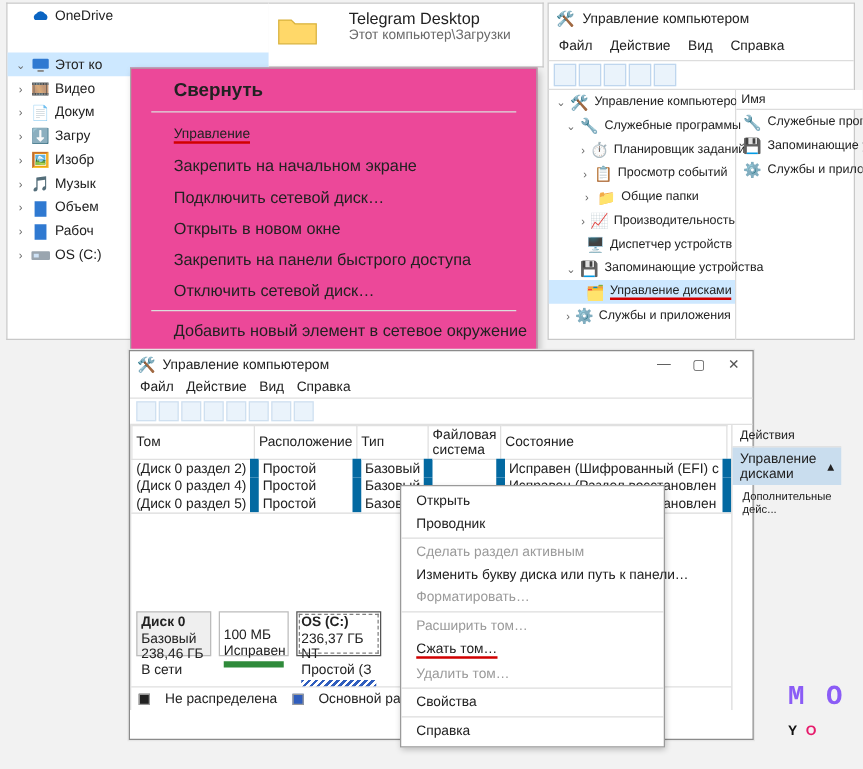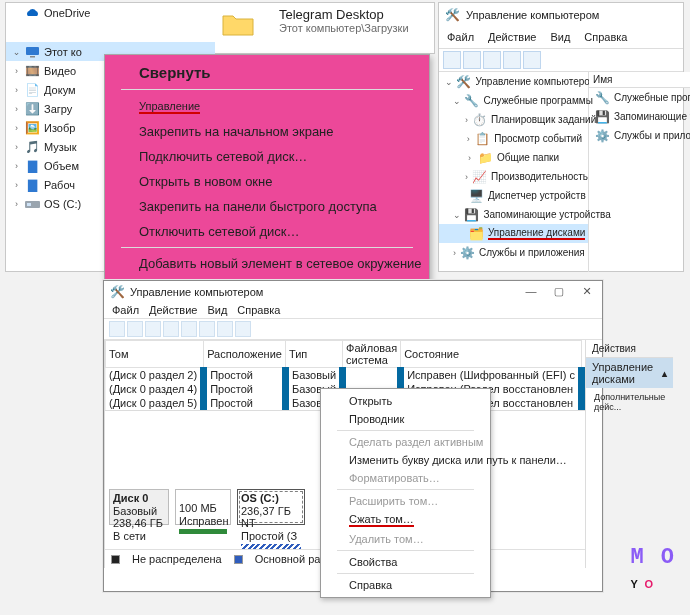--- a/index.html
+++ b/index.html
@@ -31,21 +31,21 @@
   .bw .body{display:flex;height:228px;}
   .bw .navtree{width:118px;border-right:1px solid #dcdcdc;font-size:9px;padding:2px 0;overflow:hidden;}
   .bw .mid{flex:1;display:flex;flex-direction:column;border-right:1px solid #dcdcdc;}
   .bw .right{width:96px;}
   .bw table{border-collapse:collapse;width:100%;font-size:9px;}
   .bw th{font-weight:400;text-align:left;border:1px solid #e0e0e0;padding:1px 3px;background:#fff;}
   .bw td{border-left:1px solid #f0f0f0;border-right:7px solid #0369a1;padding:1px 3px;white-space:nowrap;overflow:hidden;}
   .dblock{border:1px solid #bcbcbc;background:#fff;font-size:9px;width:60px;height:36px;padding:2px 3px;line-height:1.15;}
   .stripes{height:5px;margin-top:1px;background:repeating-linear-gradient(135deg,#2f5dbd,#2f5dbd 2px,#fff 2px,#fff 4px);}
   .greenbar{height:5px;margin-top:1px;background:#2f8a3a;}
-  .ctx-sm{position:absolute;left:320px;top:388px;width:171px;background:#fff;border:1px solid #9a9a9a;box-shadow:1px 2px 5px rgba(0,0,0,.25);padding:3px 16px;font-size:10px;}
+  .ctx-sm{position:absolute;left:320px;top:388px;width:212px;background:#fff;border:1px solid #9a9a9a;box-shadow:1px 2px 5px rgba(0,0,0,.25);padding:3px 0;font-size:10px;}
   .ctx-sm .mi{padding:3px 12px;white-space:nowrap;}
   .ctx-sm .mi.dis{color:#9a9a9a;}
   .ctx-sm hr{border:none;border-top:1px solid #ddd;margin:2px 0;}
   .legend{display:flex;gap:12px;font-size:9px;padding:3px 6px;border-top:1px solid #e0e0e0;align-items:center;}
   .swatch{width:9px;height:9px;display:inline-block;border:1px solid #999;}
   .actions-h{background:#c9ddee;padding:3px 6px;font-size:10px;display:flex;justify-content:space-between;align-items:center;}
   .navrow{display:flex;align-items:center;gap:3px;padding:1px 2px;}
 </style>
 </head>
 <body>

